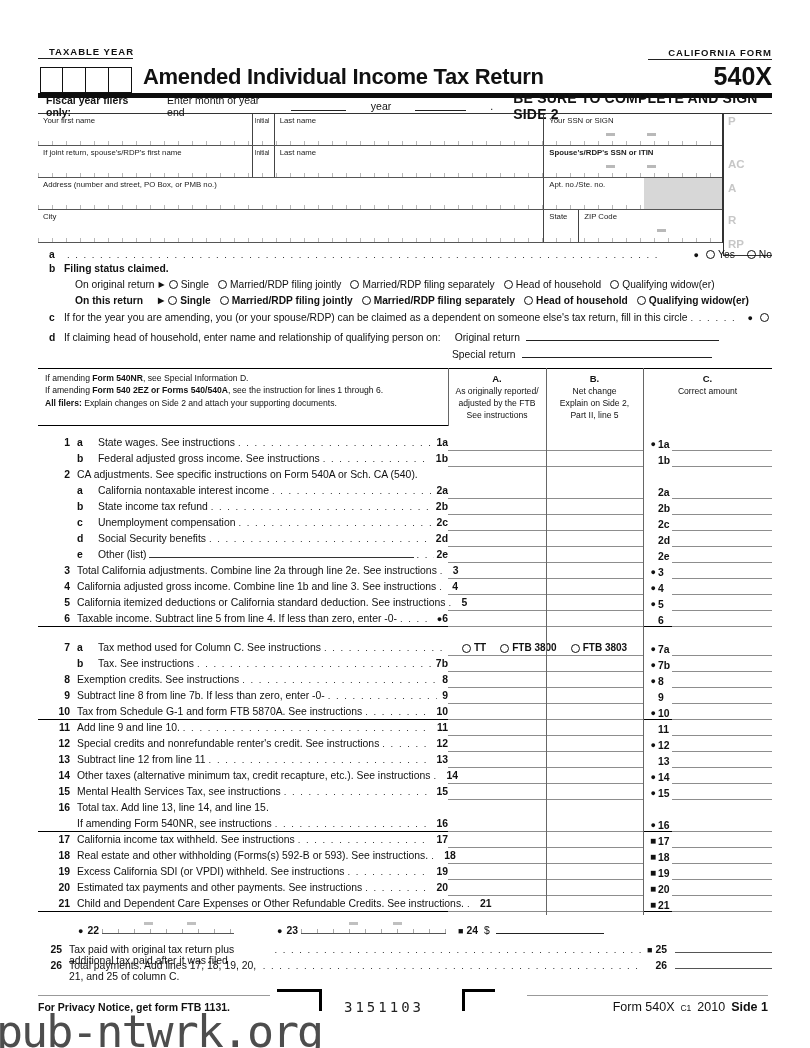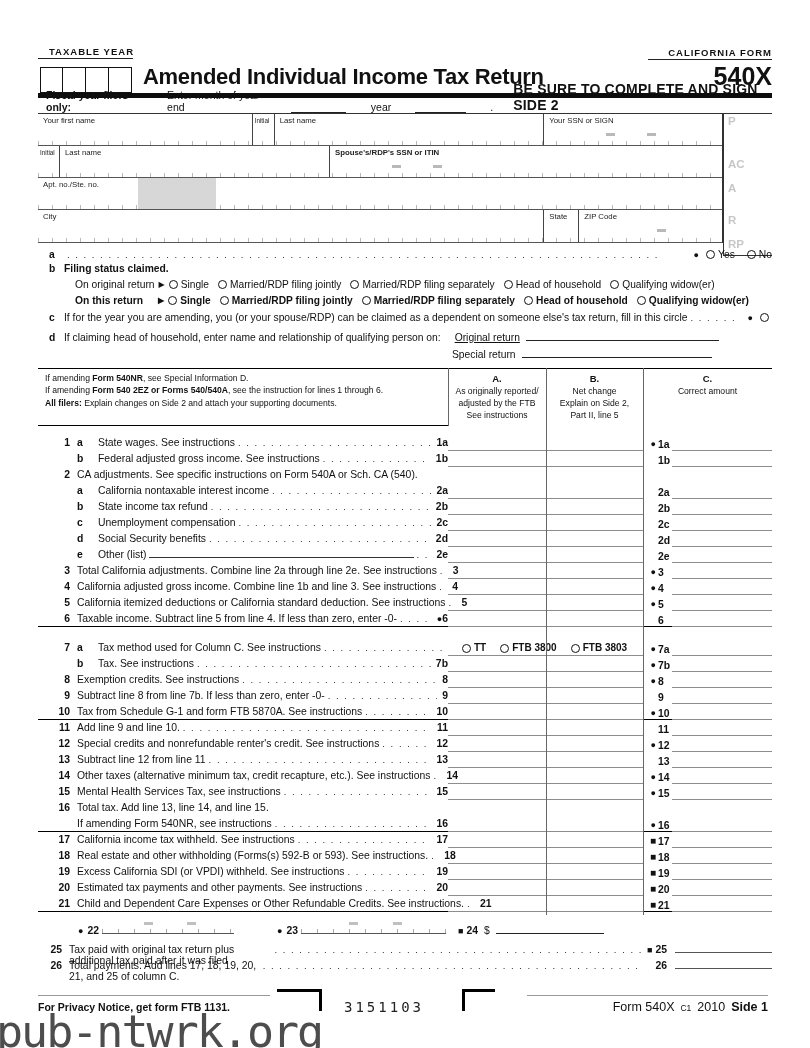--- a/index.html
+++ b/index.html
@@ -16,21 +16,21 @@
   .ty-rule  { top:58px; left:38px; width:95px; border-top:1.3px solid #222; }
   .yr-boxes { top:67px; left:40px; display:flex; }
   .yr-box   { width:23px; height:26px; border:1.2px solid #111; border-left:none; }
   .yr-box:first-child { border-left:1.2px solid #111; }
   .form-title { top:64px; left:143px; font-size:22px; font-weight:bold; letter-spacing:-0.3px; }
   .ca-form  { top:47px; left:645px; width:127px; text-align:right; font-size:9.5px; font-weight:bold; letter-spacing:1px; }
   .ca-rule  { top:59px; left:648px; width:124px; border-top:1.3px solid #222; }
   .form-no  { top:62px; left:645px; width:127px; text-align:right; font-size:25px; font-weight:bold; }
   .blackbar { top:93px; left:38px; width:734px; height:5px; background:#0d0d0d; }
 
-  .fiscal { top:98px; left:38px; width:734px; height:16px; display:flex; align-items:flex-end;
+  .fiscal { top:98px; left:38px; width:734px; height:16px; display:flex; align-items:center;
             font-size:10.5px; border-bottom:1.4px solid #333; padding-left:8px;gap:20px; }
   .fiscal b { margin-right:4px; }
   .wline { display:inline-block; border-bottom:1px solid #222; height:11px; }
   .fiscal .note { margin-left:auto; font-weight:bold; font-size:14px; letter-spacing:0.2px; }
 
   
   .grid { top:114px; left:38px; width:685px; border-right:1.2px solid #333; }
   .grow { display:flex; border-bottom:1.1px solid #555; position:relative;
           background: repeating-linear-gradient(to right,#b9b9b9 0 1px,transparent 1px 14px) left bottom/100% 4px no-repeat; }
   .gcell { position:relative; border-right:1.1px solid #444; padding:2px 0 0 5px;
@@ -150,28 +150,30 @@
     <div class="grow" style="height:32px;">
       <div class="gcell" style="width:215px;"><span>Your first name</span></div>
       <div class="gcell tiny" style="width:22px;padding-left:2px;"><span class="tiny">Initial</span></div>
       <div class="gcell" style="width:270px;"><span>Last name</span></div>
       <div class="gcell" style="width:178px;"><span>Your SSN or SIGN</span>
         <span class="dash" style="left:62px;top:19px;"></span>
         <span class="dash" style="left:103px;top:19px;"></span>
       </div>
     </div>
     <div class="grow" style="height:32px;">
+      <div class="gcell" style="width:215px;"><span>If joint return, spouse's/RDP's first name</span></div>
       <div class="gcell tiny" style="width:22px;padding-left:2px;"><span class="tiny">Initial</span></div>
       <div class="gcell" style="width:270px;"><span>Last name</span></div>
       <div class="gcell" style="width:178px;font-weight:bold;"><span>Spouse's/RDP's SSN or ITIN</span>
         <span class="dash" style="left:62px;top:19px;"></span>
         <span class="dash" style="left:103px;top:19px;"></span>
       </div>
     </div>
     <div class="grow" style="height:32px;">
+      <div class="gcell" style="width:507px;"><span>Address (number and street, PO Box, or PMB no.)</span></div>
       <div class="gcell" style="width:178px;"><span>Apt. no./Ste. no.</span>
         <span class="graybox"></span>
       </div>
     </div>
     <div class="grow" style="height:33px;">
       <div class="gcell" style="width:507px;"><span>City</span></div>
       <div class="gcell" style="width:35px;"><span>State</span></div>
       <div class="gcell" style="width:143px;"><span>ZIP Code</span>
         <span class="dash" style="left:78px;top:19px;"></span>
       </div>
@@ -257,21 +259,21 @@
     <span class="qn">c</span>
     <span>If for the year you are amending, you (or your spouse/RDP) can be claimed as a dependent on someone else's tax return, fill in this circle</span>
     <span class="dots"></span>
     <span class="bullet">●</span>
     <span class="circ"></span>
   </div>
 
   <div class="abs qrow" style="top:330px;">
     <span class="qn">d</span>
     <span>If claiming head of household, enter name and relationship of qualifying person on:</span>
-    <span style="margin-left:14px;text-decoration:underline;">Original return</span>
+    <span style="margin-left:14px;">Original return</span>
     <span class="wr" style="width:193px;margin-left:6px;"></span>
   </div>
   <div class="abs qrow" style="top:347px;left:452px;">
     <span>Special return</span>
     <span class="wr" style="width:190px;margin-left:6px;"></span>
   </div>
 
   <div class="abs tbl">
     <div class="thead">
       <div class="th-left">

